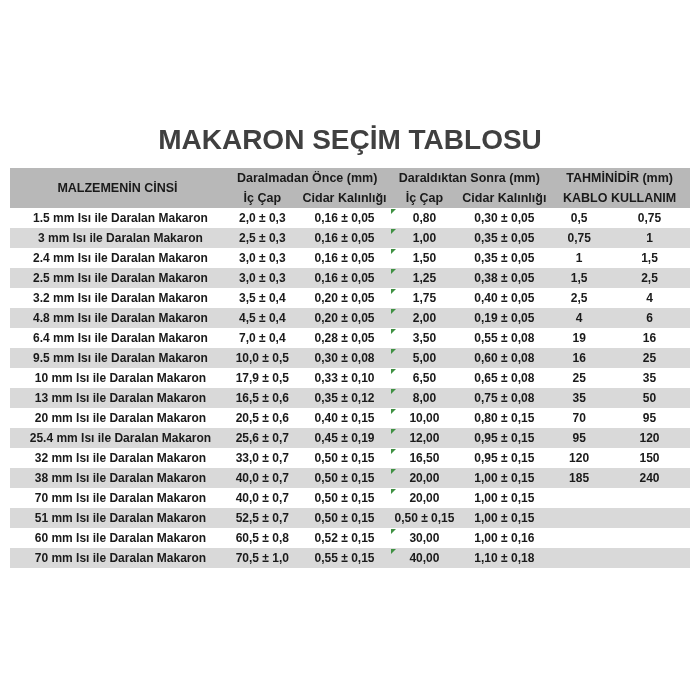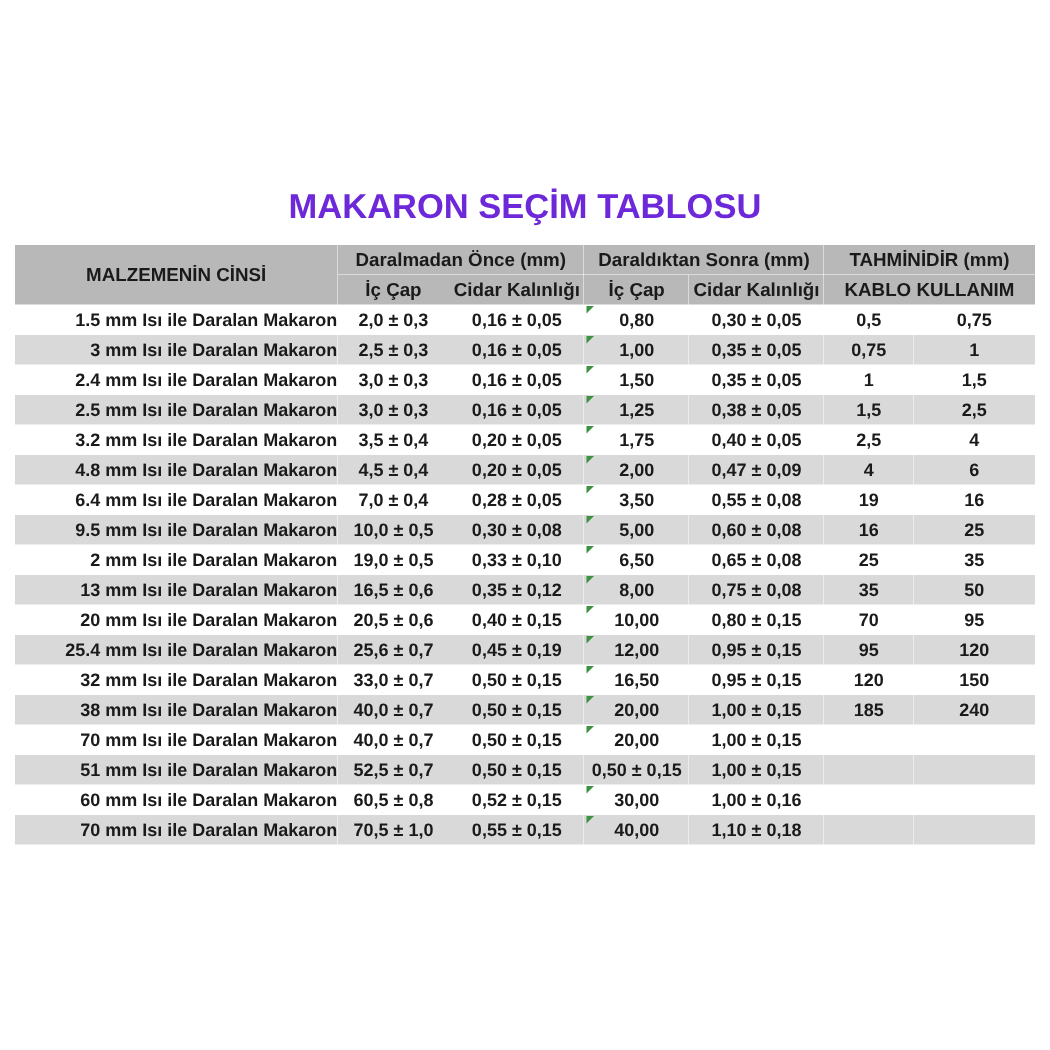--- a/index.html
+++ b/index.html
@@ -14,24 +14,24 @@
   }
   .page {
     width: 700px;
     height: 700px;
     box-sizing: border-box;
     padding-top: 124px;
   }
   h1.title {
     margin: 0 0 3px 0;
     text-align: center;
-    font-size: 23px;
+    font-size: 28px;
     font-weight: bold;
     letter-spacing: 0px;
-    color: #6d28d9;
+    color: #404040;
   }
   table.makaron {
     border-collapse: collapse;
     table-layout: fixed;
     width: 680px;
     margin: 12px auto;
     border-spacing: 0;
   }
   th {
     background: var(--header-bg, #b8b8b8);
@@ -50,21 +50,21 @@
     padding: 0;
     font-size: 12px;
     font-weight: bold;
     white-space: nowrap;
     overflow: hidden;
   }
   tr.stripe td {
     background: var(--stripe-bg, #d9d9d9);
   }
   td.name-cell {
-    text-align: right;
+    text-align: center;
     padding-left: 6px;
   }
   td.num-cell {
     text-align: center;
     position: relative;
   }
   .corner-marker {
     position: absolute;
     top: 1px;
     left: 2px;
@@ -149,21 +149,21 @@
           <td class="num-cell"><span class="corner-marker"></span>1,75</td>
           <td class="num-cell">0,40 ± 0,05</td>
           <td class="num-cell">2,5</td>
           <td class="num-cell">4</td>
         </tr>
         <tr class="stripe">
           <td class="name-cell">4.8 mm Isı ile Daralan Makaron</td>
           <td class="num-cell">4,5 ± 0,4</td>
           <td class="num-cell">0,20 ± 0,05</td>
           <td class="num-cell"><span class="corner-marker"></span>2,00</td>
-          <td class="num-cell">0,47 ± 0,09</td>
+          <td class="num-cell">0,19 ± 0,05</td>
           <td class="num-cell">4</td>
           <td class="num-cell">6</td>
         </tr>
         <tr>
           <td class="name-cell">6.4 mm Isı ile Daralan Makaron</td>
           <td class="num-cell">7,0 ± 0,4</td>
           <td class="num-cell">0,28 ± 0,05</td>
           <td class="num-cell"><span class="corner-marker"></span>3,50</td>
           <td class="num-cell">0,55 ± 0,08</td>
           <td class="num-cell">19</td>
@@ -172,22 +172,22 @@
         <tr class="stripe">
           <td class="name-cell">9.5 mm Isı ile Daralan Makaron</td>
           <td class="num-cell">10,0 ± 0,5</td>
           <td class="num-cell">0,30 ± 0,08</td>
           <td class="num-cell"><span class="corner-marker"></span>5,00</td>
           <td class="num-cell">0,60 ± 0,08</td>
           <td class="num-cell">16</td>
           <td class="num-cell">25</td>
         </tr>
         <tr>
-          <td class="name-cell">2 mm Isı ile Daralan Makaron</td>
-          <td class="num-cell">19,0 ± 0,5</td>
+          <td class="name-cell">10 mm Isı ile Daralan Makaron</td>
+          <td class="num-cell">17,9 ± 0,5</td>
           <td class="num-cell">0,33 ± 0,10</td>
           <td class="num-cell"><span class="corner-marker"></span>6,50</td>
           <td class="num-cell">0,65 ± 0,08</td>
           <td class="num-cell">25</td>
           <td class="num-cell">35</td>
         </tr>
         <tr class="stripe">
           <td class="name-cell">13 mm Isı ile Daralan Makaron</td>
           <td class="num-cell">16,5 ± 0,6</td>
           <td class="num-cell">0,35 ± 0,12</td>

